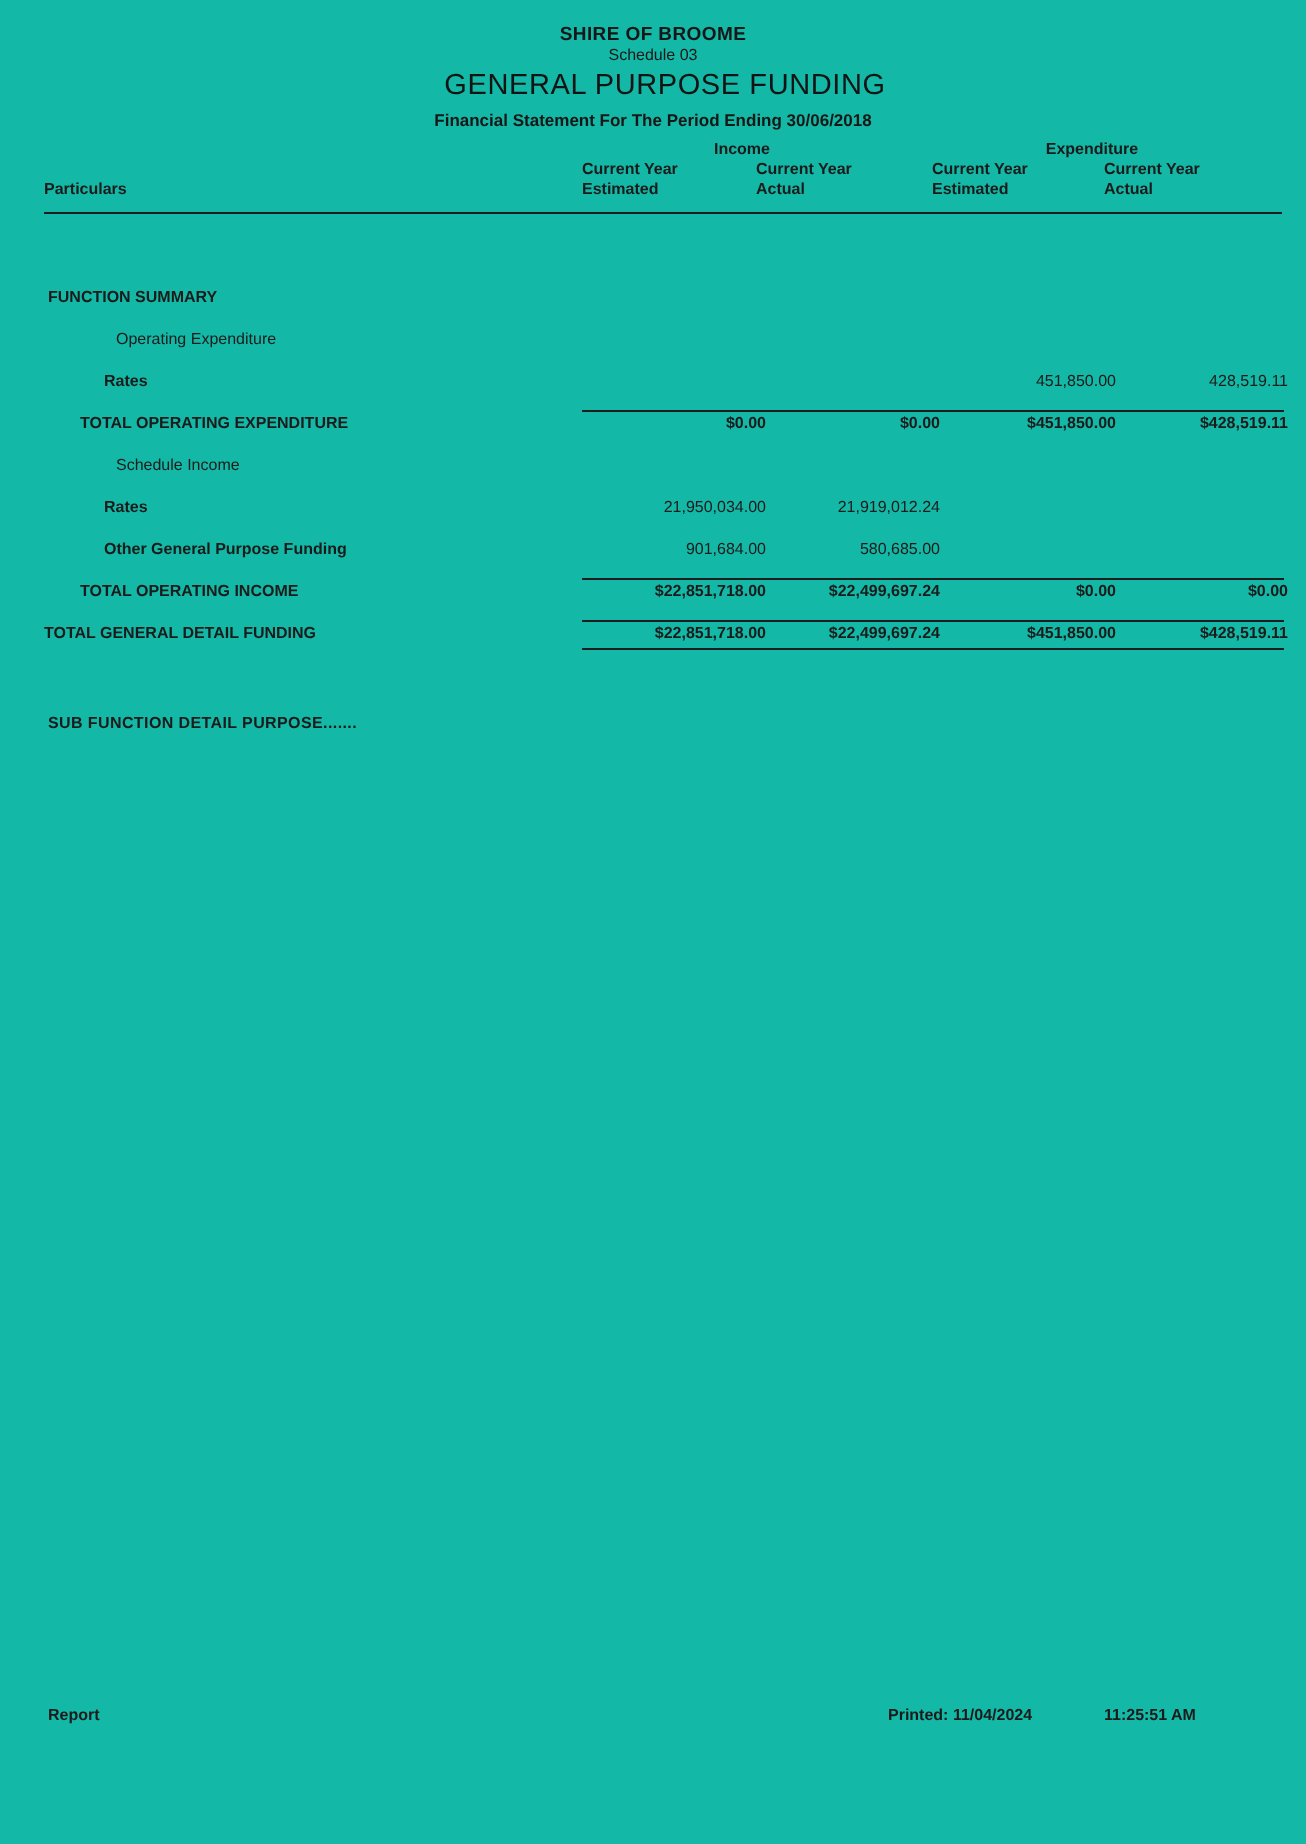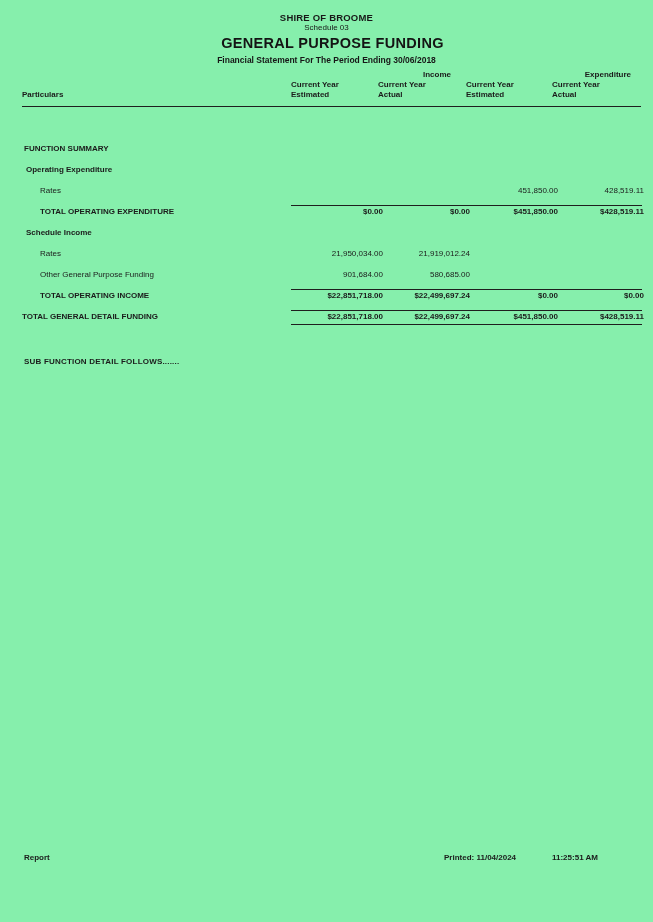--- a/index.html
+++ b/index.html
@@ -11,21 +11,21 @@
     width: 653px;
     height: 922px;
     position: relative;
     font-family: "Liberation Sans", sans-serif;
     color: #1b1b1b;
     overflow: hidden;
   }
   .page {
     position: absolute;
     inset: 0;
-    background: #86efac;
+    background: #14b8a6;
   }
 
   
   .doc-header {
     position: absolute;
     top: 12px;
     left: 0;
     width: 653px;
     text-align: center;
   }
@@ -37,21 +37,21 @@
     color: #171717;
   }
   .schedule {
     font-size: 8px;
     font-weight: normal;
     line-height: 10px;
     color: #171717;
   }
   .doc-title {
     font-size: 14.5px;
-    font-weight: bold;
+    font-weight: normal;
     line-height: 18px;
     letter-spacing: .3px;
     margin-top: 1px;
     color: #141414;
     padding-left: 12px;
   }
   .doc-subtitle {
     font-size: 8.5px;
     font-weight: bold;
     line-height: 12px;
@@ -64,21 +64,21 @@
     position: absolute;
     top: 70px;
     left: 0;
     width: 653px;
     height: 34px;
   }
   .grp {
     position: absolute;
     font-size: 8px;
     font-weight: bold;
-    text-align: right;
+    text-align: center;
     color: #1b1b1b;
   }
   .grp-income { left: 291px; width: 160px; top: 0; }
   .grp-expend { left: 461px; width: 170px; top: 0; }
 
   .colhead {
     position: absolute;
     font-size: 8px;
     font-weight: bold;
     text-align: left;
@@ -122,22 +122,22 @@
   }
   .label {
     position: absolute;
     left: 0;
     top: 2px;
     font-size: 8px;
     color: #1b1b1b;
     white-space: nowrap;
   }
   .ind0 { padding-left: 24px; font-weight: bold; }
-  .ind1 { padding-left: 26px; font-weight: bold; }
-  .ind2 { padding-left: 40px; font-weight: normal; text-align: center; }
+  .ind1 { padding-left: 38px; font-weight: normal; margin-left: 20px; }
+  .ind2 { padding-left: 52px; font-weight: bold; text-align: center; }
   .ind-total { padding-left: 40px; font-weight: bold; }
   .ind-total2 { padding-left: 22px; font-weight: bold; }
 
   .cell {
     position: absolute;
     top: 2px;
     font-size: 8px;
     text-align: right;
     color: #1b1b1b;
     white-space: nowrap;
@@ -281,21 +281,21 @@
         <div class="cell c2 bold">$22,499,697.24</div>
         <div class="rule rule-top r3"></div>
         <div class="rule rule-bot r3"></div>
         <div class="cell c3 bold">$451,850.00</div>
         <div class="rule rule-top r4"></div>
         <div class="rule rule-bot r4"></div>
         <div class="cell c4 bold">$428,519.11</div>
       </div>
     </div>
 
-  <div class="subfunc">SUB FUNCTION DETAIL FOLLOWS.......</div>
+  <div class="subfunc">SUB FUNCTION DETAIL PURPOSE.......</div>
 
   <div class="footer">
     <span class="f-left">Report</span>
     <span class="f-mid">Printed: 11/04/2024</span>
     <span class="f-right">11:25:51 AM</span>
   </div>
 
 </div>
 
 </body></html>

